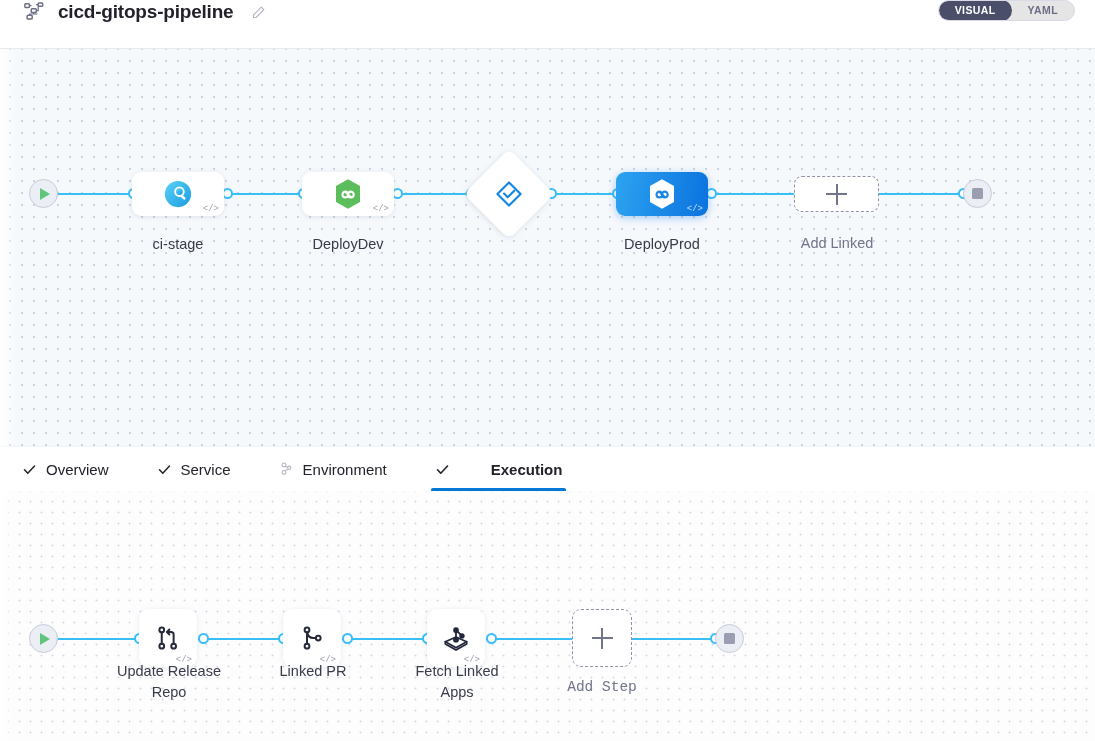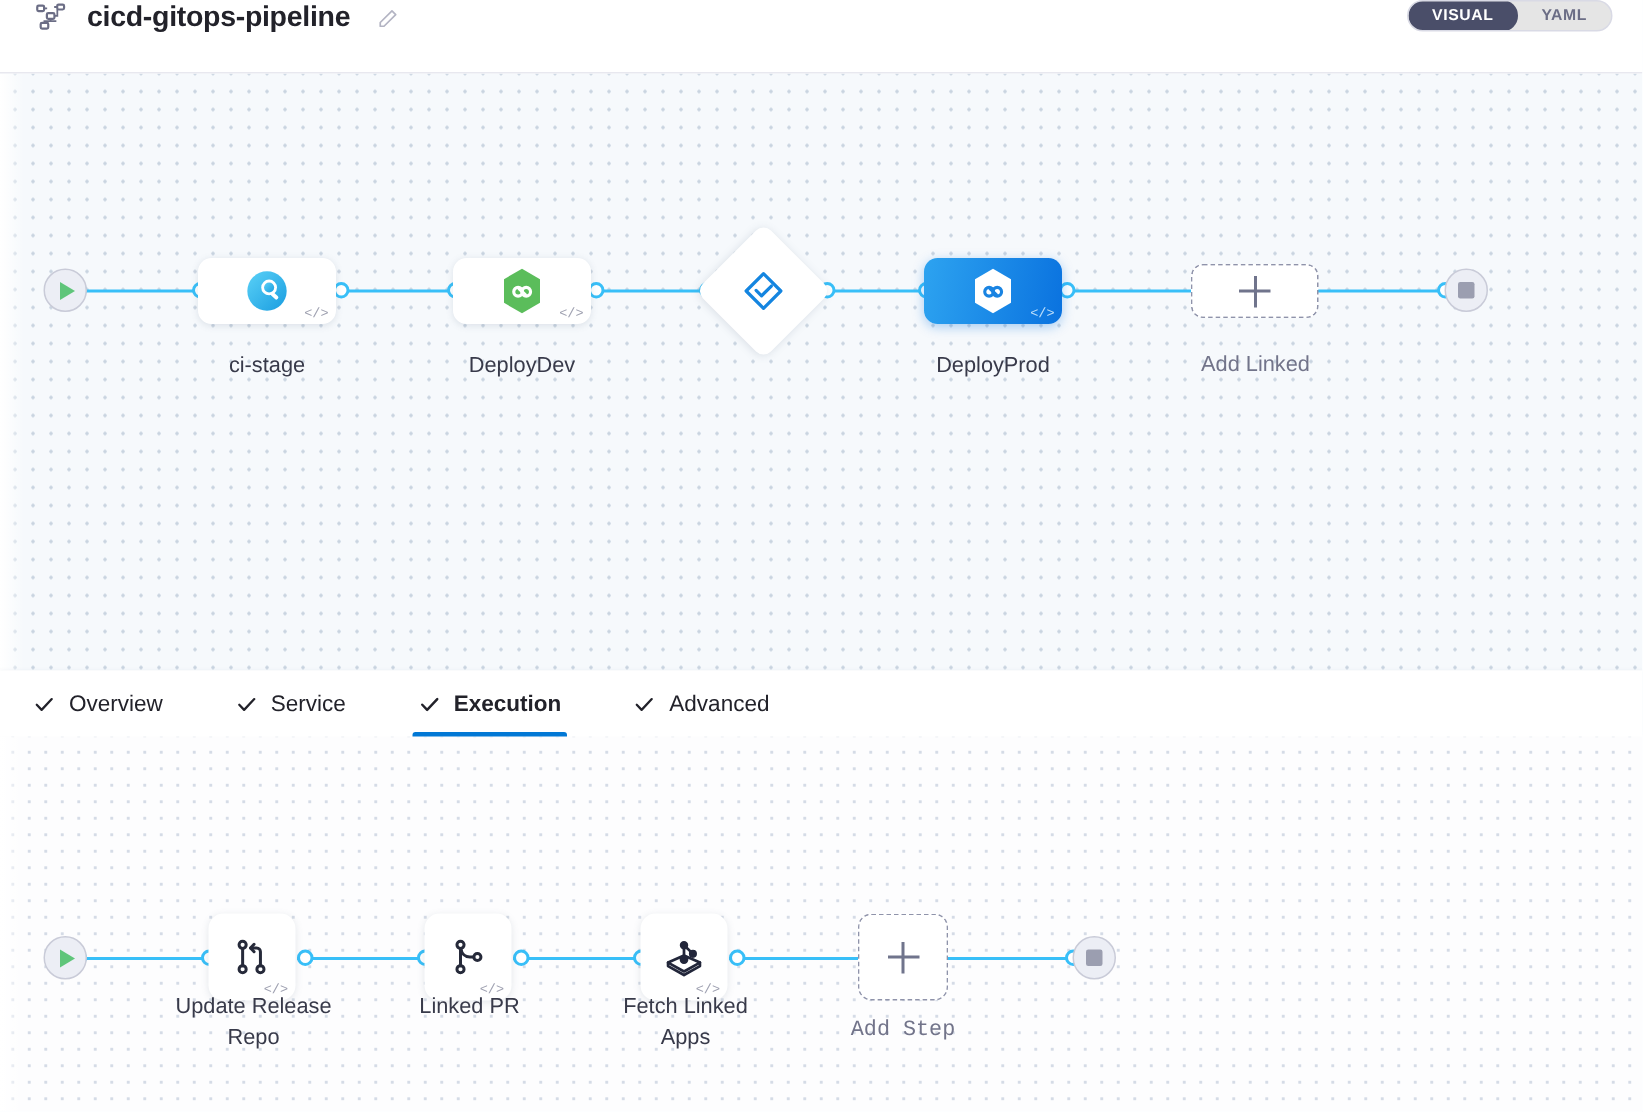--- a/index.html
+++ b/index.html
@@ -147,21 +147,21 @@
   }
   .tab.muted-icon .tick { color: #b0b2c0; }
   .tab.active:after {
     content: "";
     position: absolute;
     left: 0; right: 18px; bottom: 0;
     height: 3px;
     background: #0278d5;
     border-radius: 2px 2px 0 0;
   }
-  .tab.active .tab-label { font-weight: bold; }
+  .tab.active .tab-label { font-weight: bold; margin-left: 32px; }
 
   
   .canvas-bottom {
     position: absolute;
     top: 491px; left: 0;
     width: 1095px;
     height: 250px;
     background-color: #fdfdfe;
     background-image: radial-gradient(circle, #d4dbe6 0.9px, transparent 1.1px);
     background-size: 11px 11px;
@@ -461,38 +461,41 @@
 
     <div class="tab">
       <span class="tick">
         <svg width="15" height="15" viewBox="0 0 24 24" fill="none" stroke="currentColor" stroke-width="2.4" stroke-linecap="round" stroke-linejoin="round">
             <path d="M4 12.5l5.2 5.5L20 6.5"></path>
           </svg>
       </span>
       <span class="tab-label">Service</span>
     </div>
 
+    <div class="tab muted-icon">
+      <span class="tick">
+        <svg width="16" height="16" viewBox="0 0 24 24" fill="none" stroke="currentColor" stroke-width="1.7">
+          <circle cx="8" cy="5.5" r="3"></circle>
+          <circle cx="16.5" cy="10" r="2.6"></circle>
+          <circle cx="8" cy="17.5" r="3"></circle>
+          <path d="M9.8 8l4.6 1.2M9.8 15l4.6-2.6"></path>
+        </svg>
+      </span>
+      <span class="tab-label">Environment</span>
+    </div>
 
     <div class="tab active">
       <span class="tick">
         <svg width="15" height="15" viewBox="0 0 24 24" fill="none" stroke="currentColor" stroke-width="2.6" stroke-linecap="round" stroke-linejoin="round">
             <path d="M4 12.5l5.2 5.5L20 6.5"></path>
           </svg>
       </span>
       <span class="tab-label">Execution</span>
     </div>
 
-    <div class="tab">
-      <span class="tick">
-        <svg width="15" height="15" viewBox="0 0 24 24" fill="none" stroke="currentColor" stroke-width="2.4" stroke-linecap="round" stroke-linejoin="round">
-            <path d="M4 12.5l5.2 5.5L20 6.5"></path>
-          </svg>
-      </span>
-      <span class="tab-label">Advanced</span>
-    </div>
   </div>
 
   <div class="canvas-bottom">
 
     <div class="edge" style="left:48px;  top:147px; width:100px;"></div>
     <div class="edge" style="left:198px; top:147px; width:100px;"></div>
     <div class="edge" style="left:342px; top:147px; width:100px;"></div>
     <div class="edge" style="left:486px; top:147px; width:86px;"></div>
     <div class="edge" style="left:632px; top:147px; width:92px;"></div>
 

